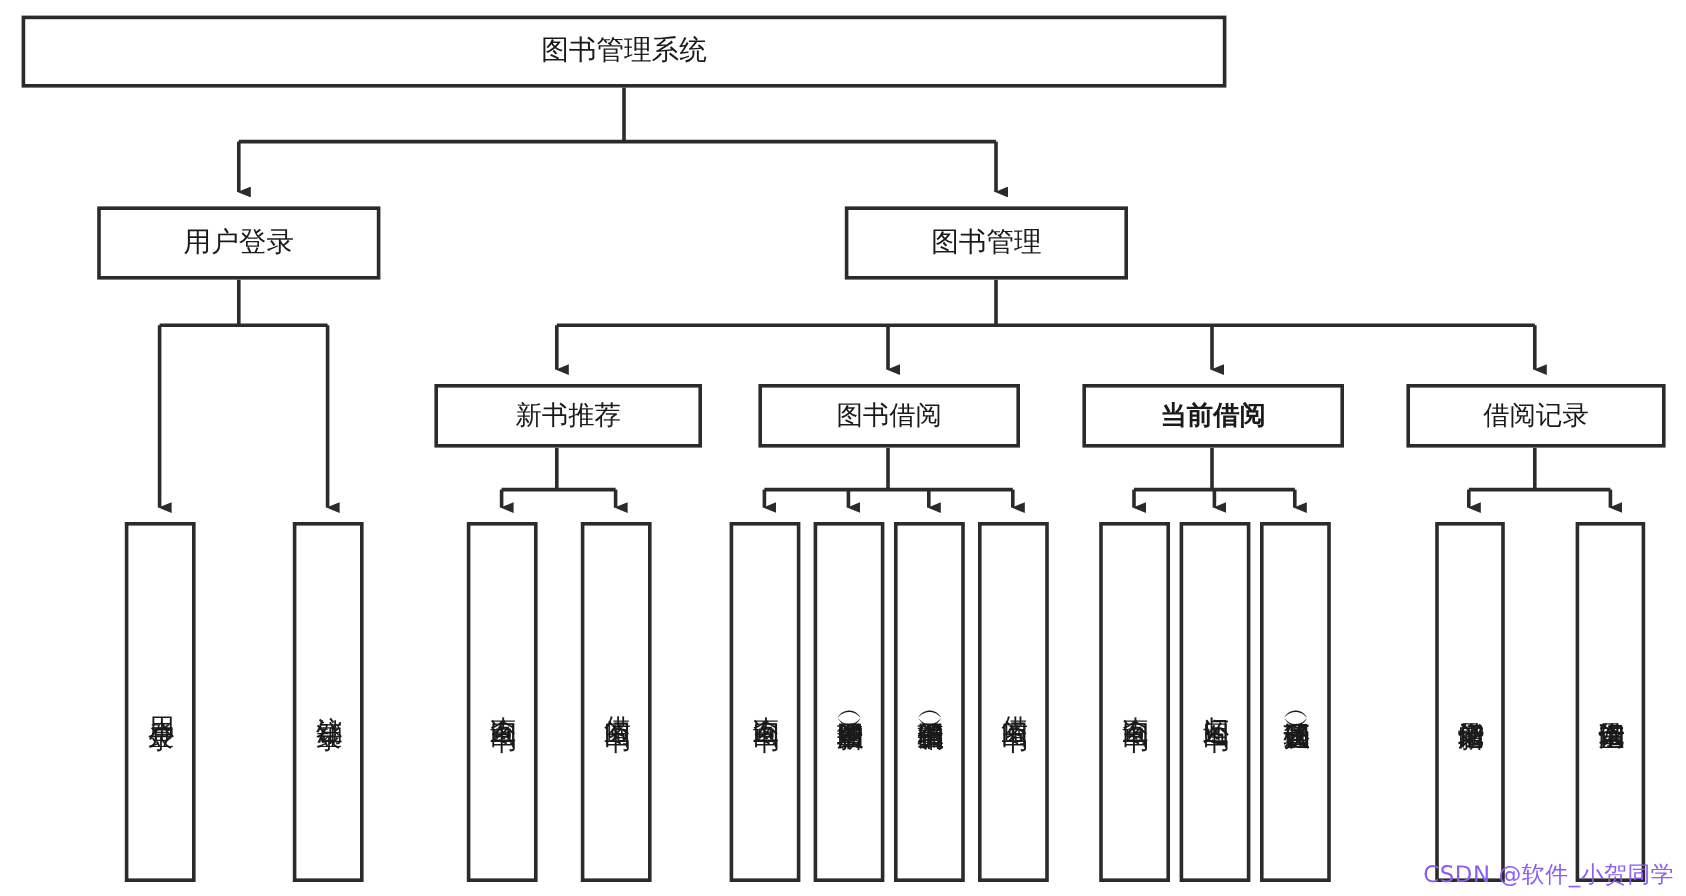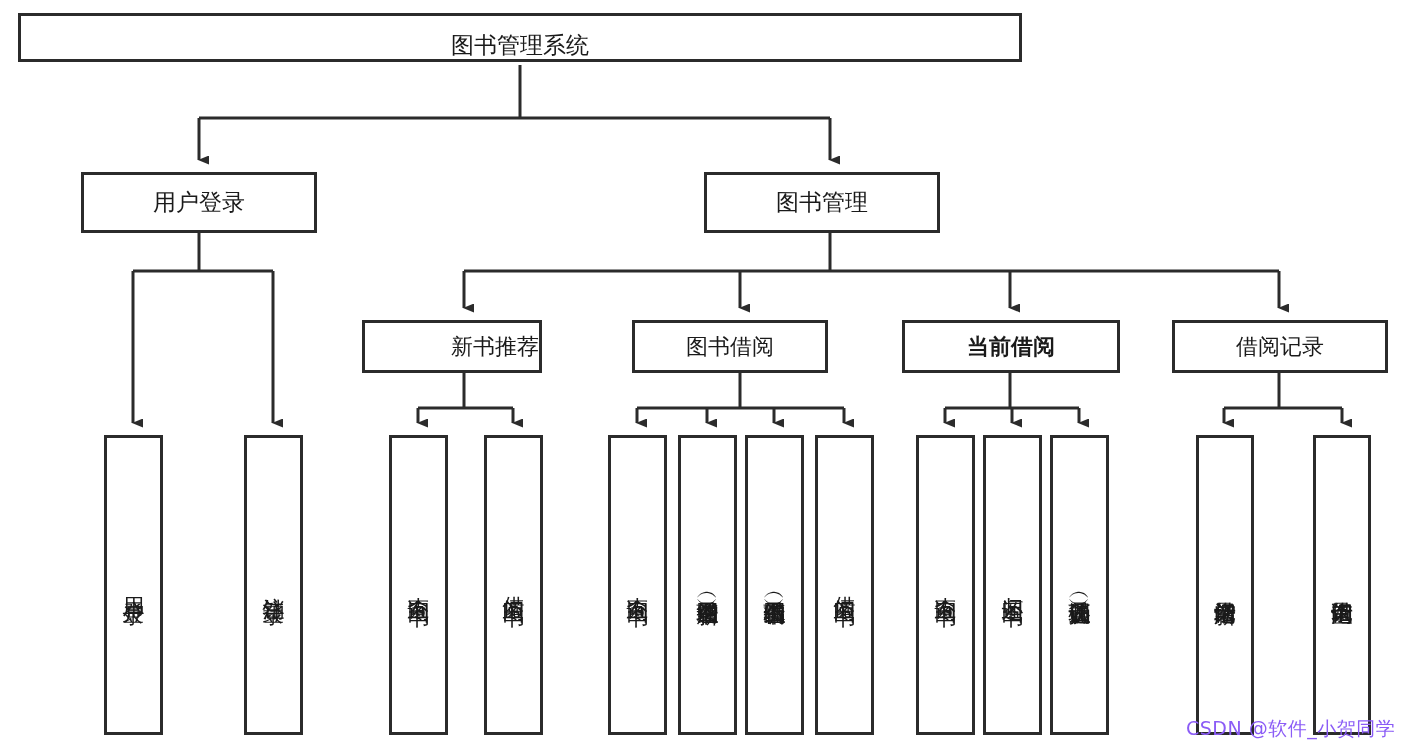--- a/index.html
+++ b/index.html
@@ -121,35 +121,35 @@
       <path d="M1012,408 L1012,423" marker-end="url(#arrow)"></path>
       <path d="M1079,408 L1079,423" marker-end="url(#arrow)"></path>
 
       <path d="M1279,373 L1279,408"></path>
       <path d="M1224,408 L1342,408"></path>
       <path d="M1224,408 L1224,423" marker-end="url(#arrow)"></path>
       <path d="M1342,408 L1342,423" marker-end="url(#arrow)"></path>
     </g>
   </svg>
 
-  <div class="node n-root" style="left:18px; top:13px; width:1004px; height:49px;align-items:flex-end;">
+  <div class="node n-root" style="left:18px; top:13px; width:1004px; height:60px;">
     <span class="lbl">图书管理系统</span>
   </div>
 
   <div class="node n-l2" style="left:81px; top:172px; width:236px; height:61px;">
     <span class="lbl">用户登录</span>
   </div>
   <div class="node n-l2" style="left:704px; top:172px; width:236px; height:61px;">
     <span class="lbl">图书管理</span>
   </div>
 
-  <div class="node n-l3" style="left:362px; top:320px; width:180px; height:53px;justify-content:flex-end;">
+  <div class="node n-l3" style="left:362px; top:320px; width:223px; height:53px;">
     <span class="lbl">新书推荐</span>
   </div>
-  <div class="node n-l3" style="left:632px; top:320px; width:196px; height:53px;">
+  <div class="node n-l3" style="left:632px; top:320px; width:218px; height:53px;">
     <span class="lbl">图书借阅</span>
   </div>
   <div class="node n-l3" style="left:902px; top:320px; width:218px; height:53px;font-weight:bold;">
     <span class="lbl">当前借阅</span>
   </div>
   <div class="node n-l3" style="left:1172px; top:320px; width:216px; height:53px;">
     <span class="lbl">借阅记录</span>
   </div>
 
   <div class="node n-leaf" style="left:104px; top:435px; width:59px; height:300px;">

